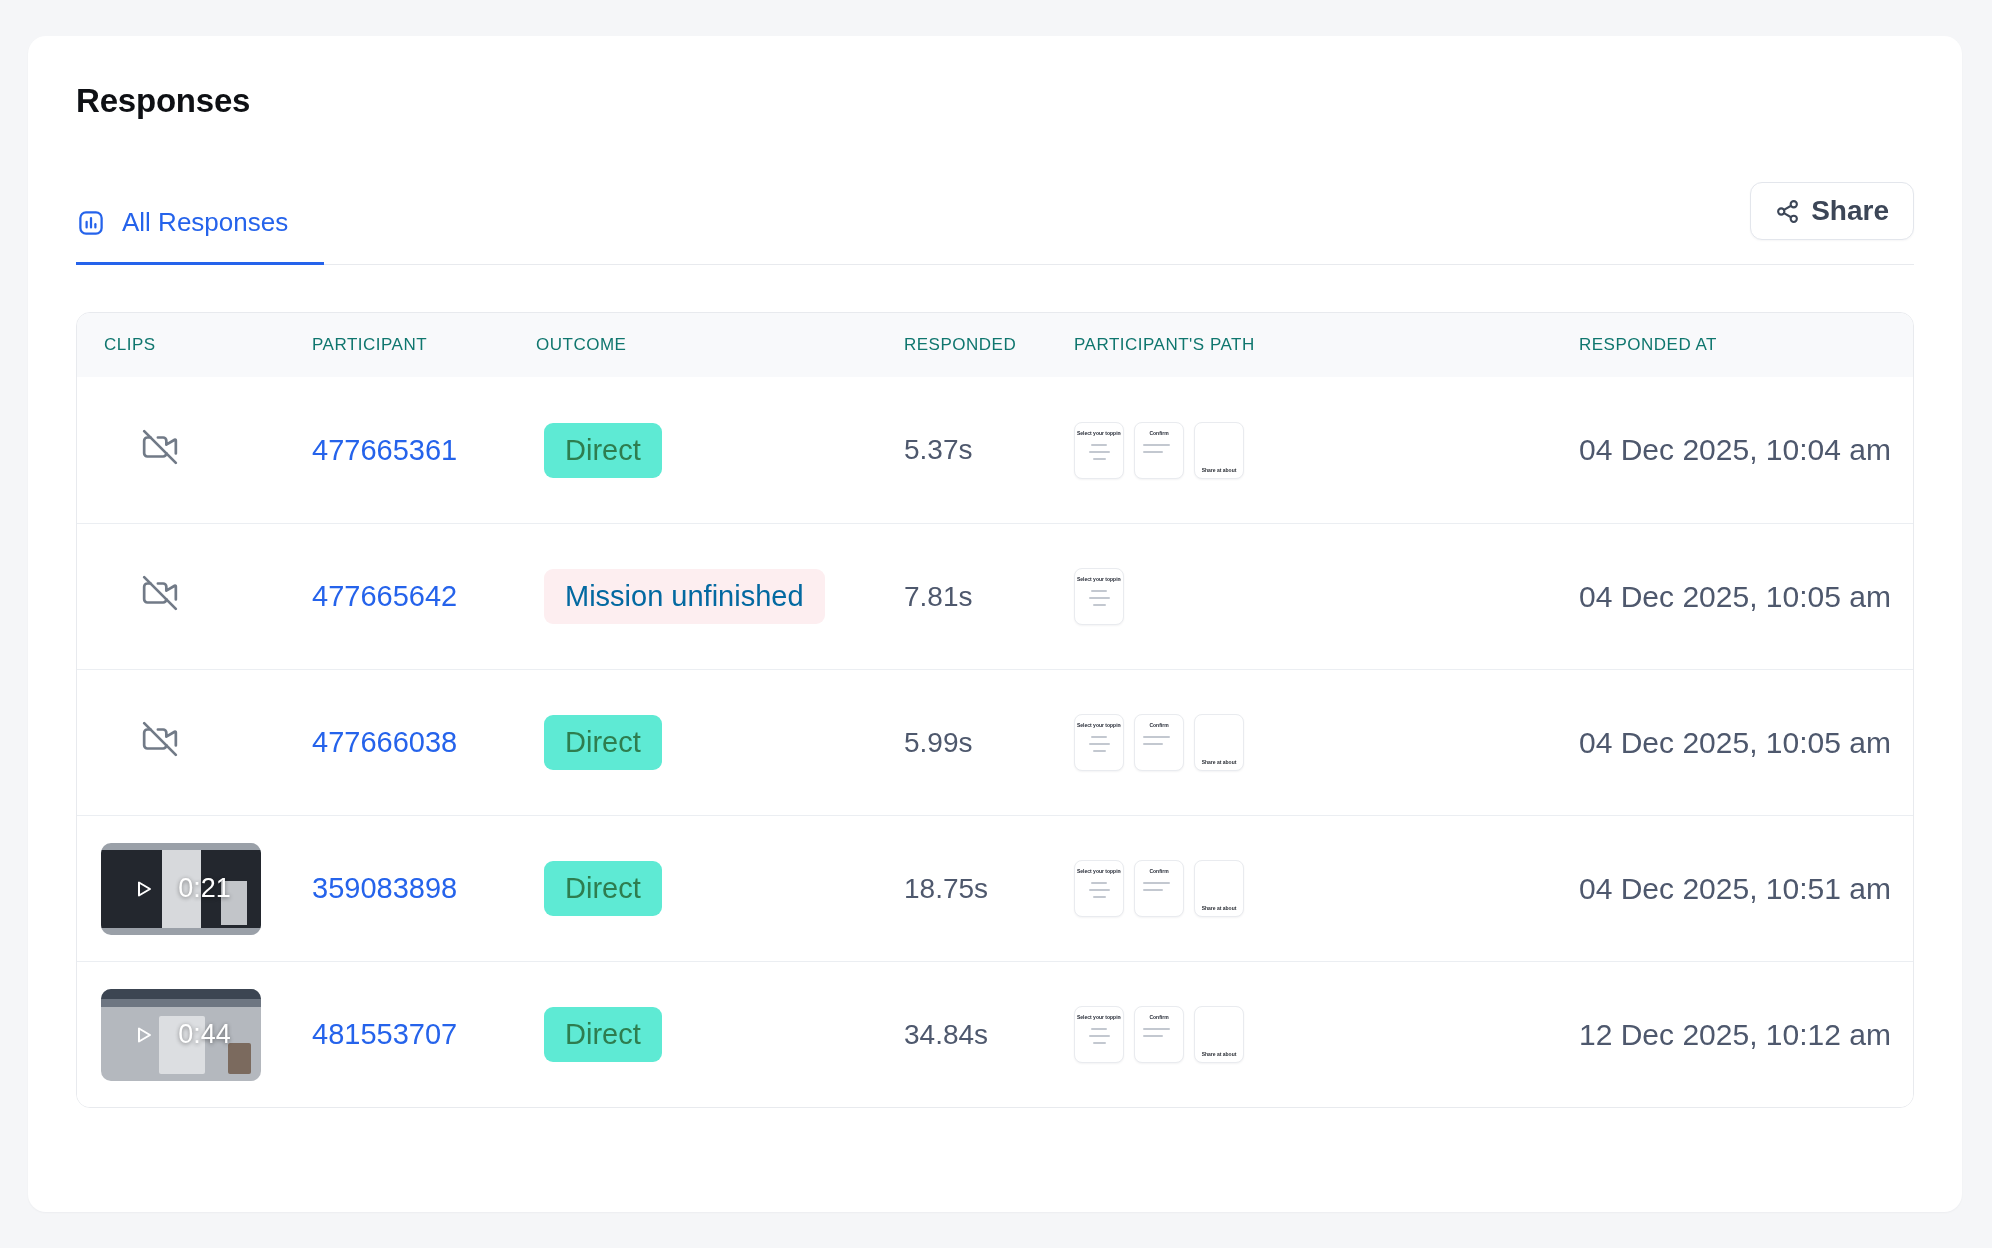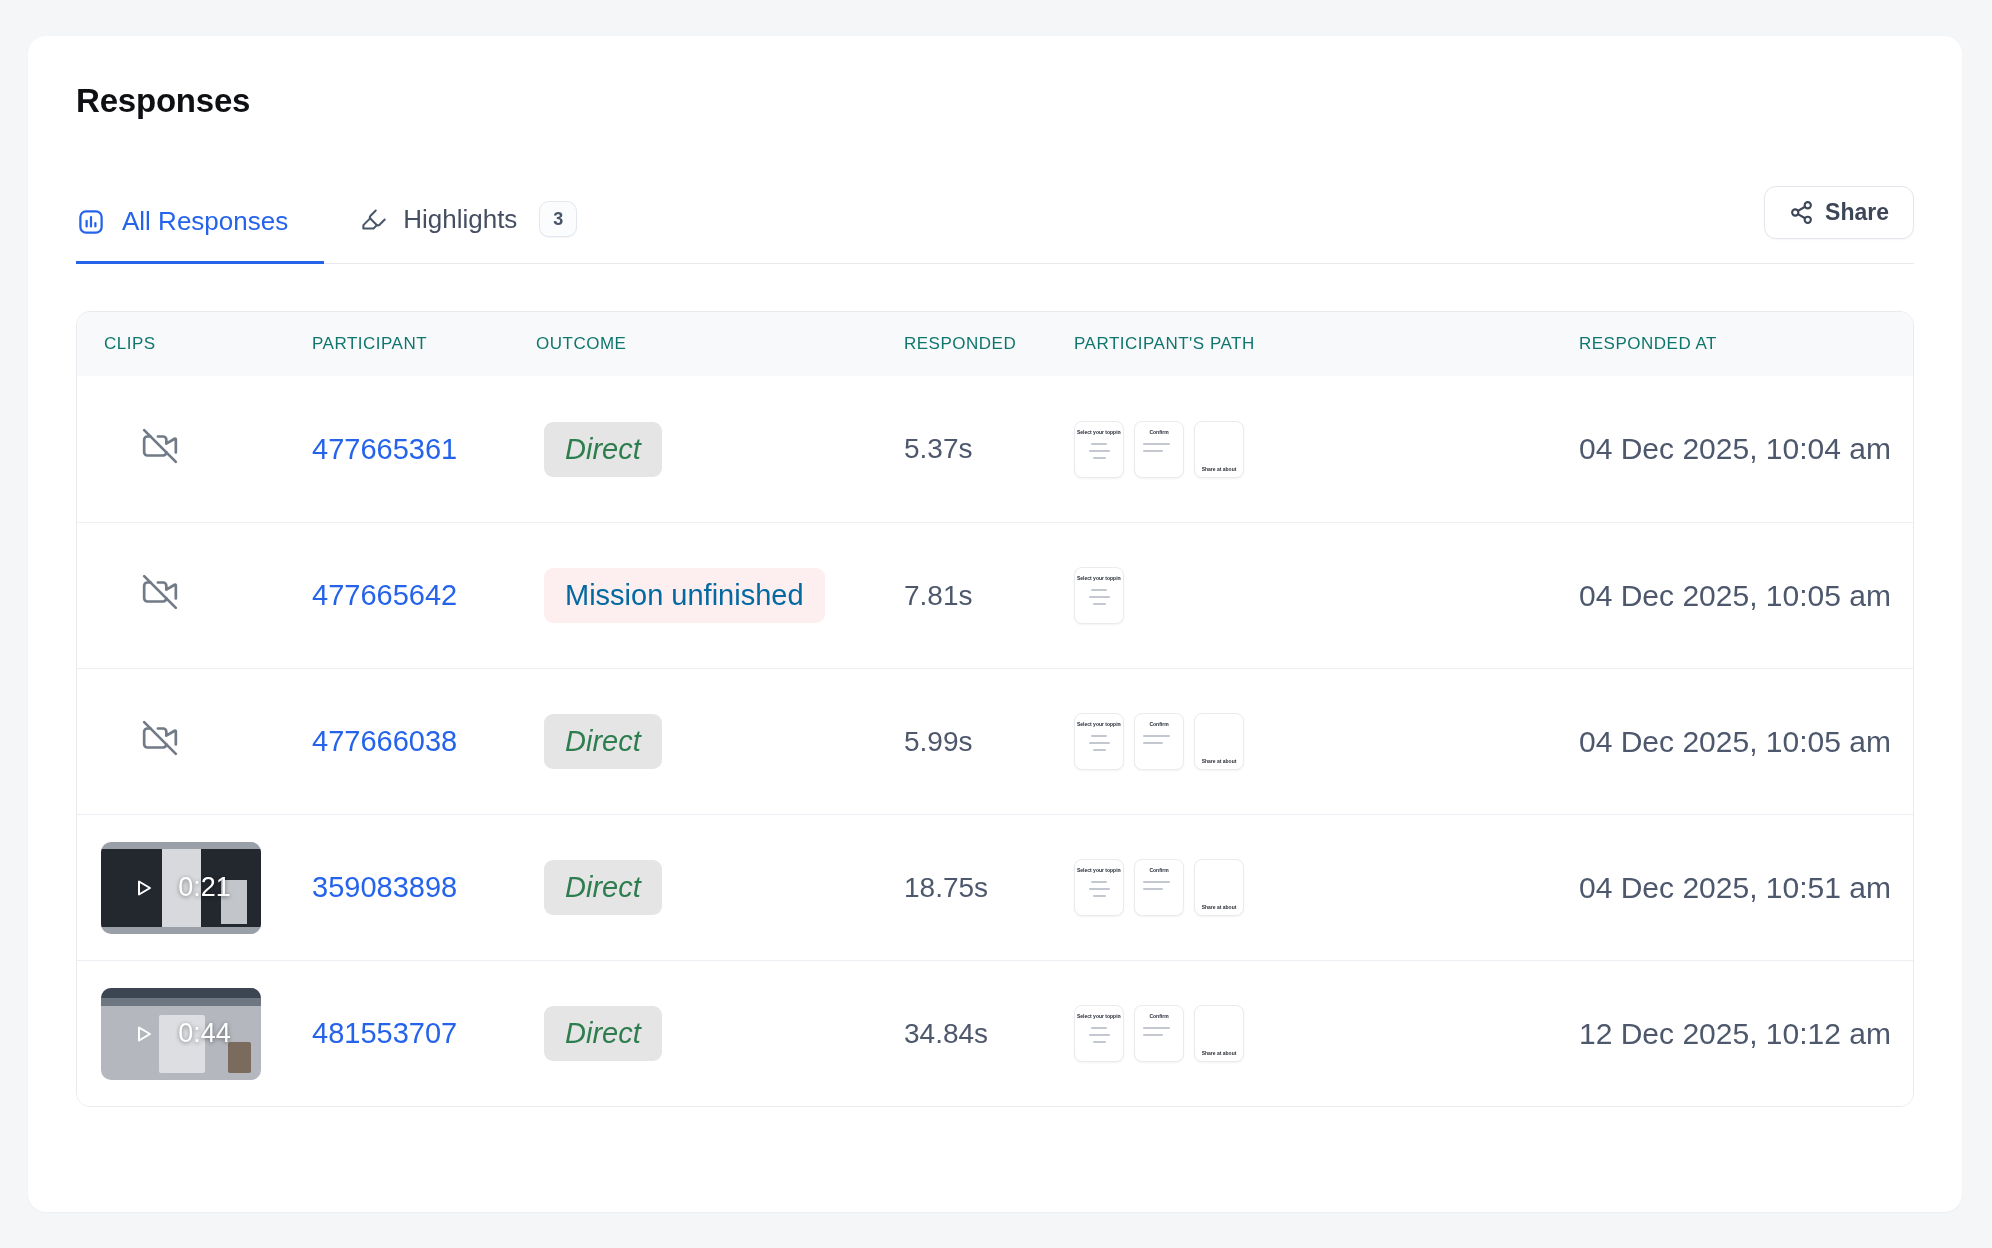--- a/index.html
+++ b/index.html
@@ -28,21 +28,21 @@
   .ticon { display:inline-flex; }
   .count-badge {
     margin-left:6px; min-width:38px; text-align:center;
     padding:8px 11px; border:1px solid #e3e7ee; border-radius:10px;
     background:#fbfcfe; box-shadow:0 1px 1px rgba(16,24,40,.05);
     font-size:18px; font-weight:700; color:#475569; line-height:1;
   }
   .share-btn {
     margin-left:auto; margin-bottom:24px;
     display:flex; align-items:center; gap:11px;
-    padding:12px 24px; font-size:23px; font-weight:700; color:#3c4657;
+    padding:12px 24px; font-size:28px; font-weight:700; color:#3c4657;
     background:#fff; border:1px solid #e3e6ec; border-radius:12px;
     box-shadow:0 1px 2px rgba(16,24,40,.04);
     font-family:"Liberation Sans", sans-serif; cursor:pointer;
   }
 
   
   .table-wrap { margin-top:47px; border:1px solid #e8eaee; border-radius:14px; overflow:hidden; }
   .trow {
     display:grid;
     grid-template-columns:235px 224px 368px 170px 505px 460px;
@@ -50,21 +50,21 @@
   }
   .trow + .trow { border-top:1px solid #ebeef2; }
   .trow.thead { height:64px; background:#f8f9fb; }
   .hcell { font-size:17px; font-weight:400; color:#0f766e; letter-spacing:.5px; }
   .hcell.first { padding-left:27px; }
   .cell { font-size:29px; color:#4e586d; }
   .clips-cell { padding-left:24px; }
   .voff { margin-left:40px; display:inline-flex; }
   .plink { color:#2563eb; text-decoration:none; font-size:29px; cursor:pointer; }
   .badge { display:inline-block; font-size:29px; padding:11px 21px; border-radius:9px; margin-left:8px; }
-  .badge.success { color:#2e7d4f; background:#e5e5e5;font-style:italic; }
+  .badge.success { color:#2e7d4f; background:#5eead4; }
   .badge.danger  { color:#0369a1; background:#fdeef0; }
   .dur { font-size:28px; }
   .date { font-size:30px; white-space:nowrap; }
 
   
   .thumb { position:relative; width:160px; height:92px; border-radius:10px; overflow:hidden; background:#9aa0a8; cursor:pointer; }
   .thumb.phone::before { content:""; position:absolute; top:7px; bottom:7px; left:0; right:0; background:#23272e; }
   .thumb.phone::after  { content:""; position:absolute; top:7px; bottom:7px; left:61px; width:39px; background:#d7d9dc; }
   .thumb .mrect { position:absolute; right:14px; bottom:10px; width:26px; height:44px; background:#c2c5c9; z-index:1; }
   .thumb.desktop { background:#b4b8be; }
@@ -104,30 +104,20 @@
       <span class="ticon">
         <svg width="30" height="30" viewBox="0 0 24 24" fill="none" stroke="#2563eb" stroke-width="1.8" stroke-linecap="round" stroke-linejoin="round">
           <rect x="3.5" y="3.5" width="17" height="17" rx="4.5"></rect>
           <path d="M8.5 15.5V11"></path>
             <path d="M12 15.5V8"></path>
             <path d="M15.5 15.5v-2.6"></path>
         </svg>
       </span>
       <span>All Responses</span>
     </div>
-    <div class="tab">
-      <span class="ticon">
-        <svg width="27" height="27" viewBox="0 0 24 24" fill="none" stroke="#475569" stroke-width="1.8" stroke-linecap="round" stroke-linejoin="round">
-          <path d="m9 11-6 6v3h9l3-3"></path>
-          <path d="m22 12-4.6 4.6a2 2 0 0 1-2.8 0l-5.2-5.2a2 2 0 0 1 0-2.8L14 4"></path>
-        </svg>
-      </span>
-      <span>Highlights</span>
-      <span class="count-badge">3</span>
-    </div>
     <button class="share-btn">
       <span class="ticon">
         <svg width="25" height="25" viewBox="0 0 24 24" fill="none" stroke="#3c4657" stroke-width="2" stroke-linecap="round" stroke-linejoin="round">
           <circle cx="18" cy="5" r="3"></circle>
             <circle cx="6" cy="12" r="3"></circle>
             <circle cx="18" cy="19" r="3"></circle>
           <line x1="8.6" y1="10.5" x2="15.4" y2="6.5"></line>
             <line x1="8.6" y1="13.5" x2="15.4" y2="17.5"></line>
         </svg>
       </span>

